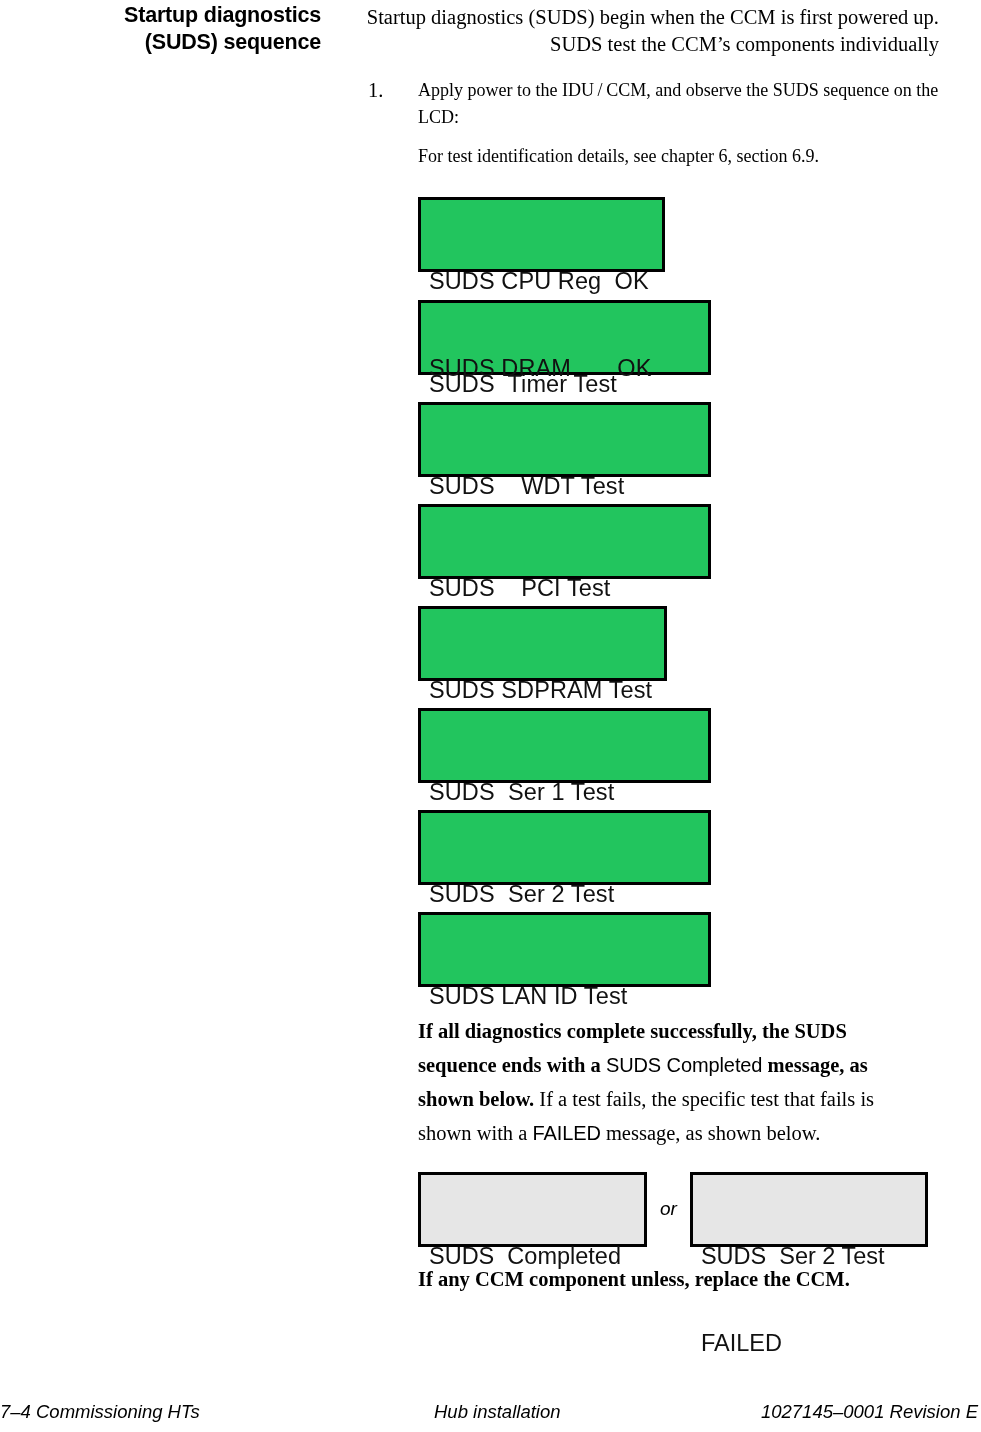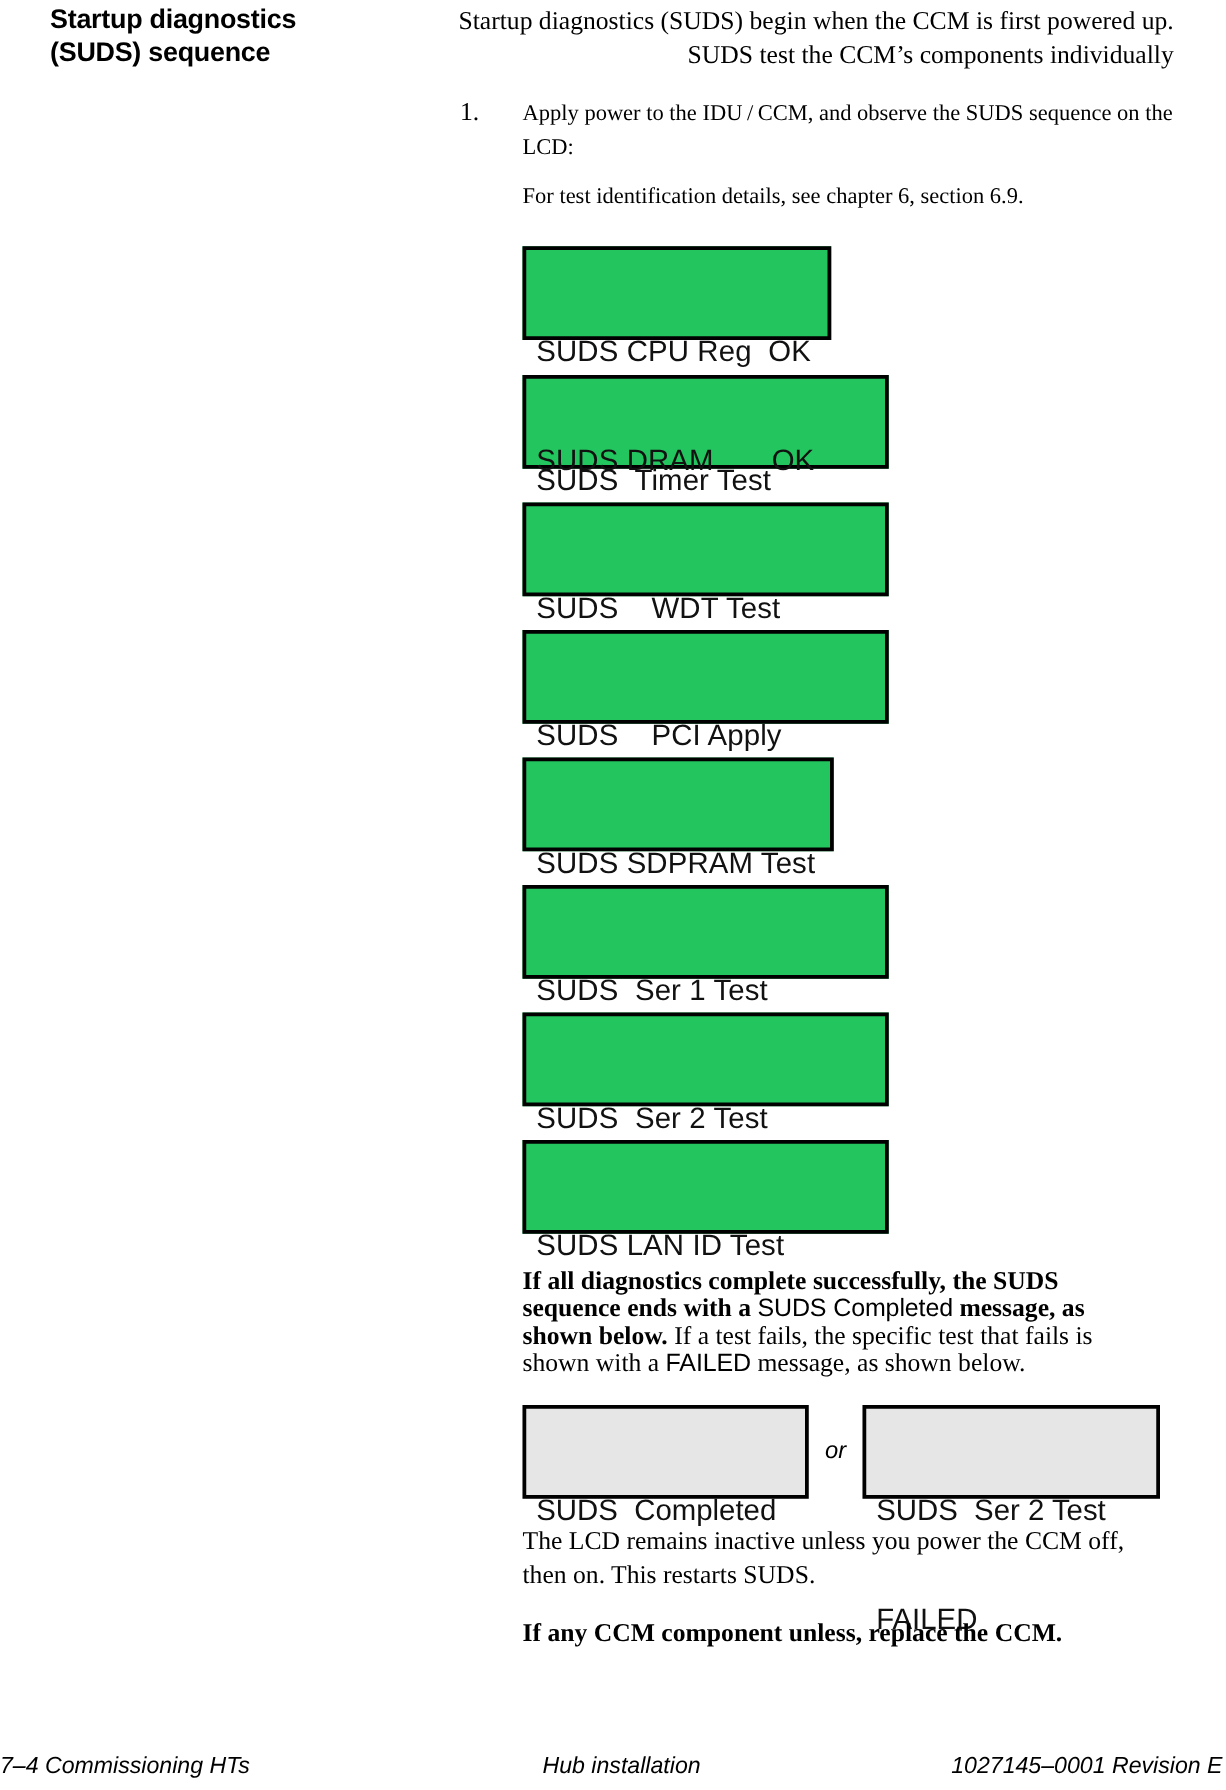--- a/index.html
+++ b/index.html
@@ -22,21 +22,21 @@
     width: 981px;
     height: 1432px;
   }
 
   
   .side-heading {
     position: absolute;
     left: 40px;
     top: 2px;
     width: 281px;
-    text-align: left;
+    text-align: right;
     font-family: "Liberation Sans", sans-serif;
     font-weight: bold;
     font-size: 21.5px;
     line-height: 27px;
     letter-spacing: -0.2px;
   }
   .side-heading .ln { display: block; white-space: nowrap; }
 
   
   .body-col {
@@ -113,21 +113,21 @@
     width: 249px;
   }
 
   
   .explain {
     margin-top: 16px;
     padding-left: 67px;
     width: 500px;
     font-family: "Liberation Serif", serif;
     font-size: 20.5px;
-    line-height: 22px;
+    line-height: 34px;
   }
   .explain b { font-weight: bold; }
   .mono-lcd {
     font-family: "Liberation Sans", sans-serif;
     font-weight: normal;
     font-size: 20px;
     letter-spacing: -0.1px;
   }
 
   
@@ -224,21 +224,21 @@
 
       <div class="lcd lcd-tall">
         <div>SUDS  Timer Test</div>
       </div>
 
       <div class="lcd lcd-tall">
         <div>SUDS    WDT Test</div>
       </div>
 
       <div class="lcd lcd-tall">
-        <div>SUDS    PCI Apply</div>
+        <div>SUDS    PCI Test</div>
       </div>
 
       <div class="lcd lcd-tall lcd-wide">
         <div>SUDS SDPRAM Test</div>
       </div>
 
       <div class="lcd lcd-tall">
         <div>SUDS  Ser 1 Test</div>
       </div>
 
@@ -259,21 +259,20 @@
         <div>SUDS  Completed</div>
         <div></div>
       </div>
       <div class="or-label">or</div>
       <div class="or-box or-box-right">
         <div>SUDS  Ser 2 Test</div>
         <div>FAILED</div>
       </div>
     </div>
 
-    <p class="tail">The LCD remains inactive unless you power the CCM off, then on. This restarts SUDS.</p>
     <p class="tail-bold">If any CCM component unless, replace the CCM.</p>
 
   </div>
 
   <div class="footer">
     <span class="footer-left">7–4  Commissioning HTs</span>
     <span class="footer-mid">Hub installation</span>
     <span class="footer-right">1027145–0001   Revision E</span>
   </div>
 

